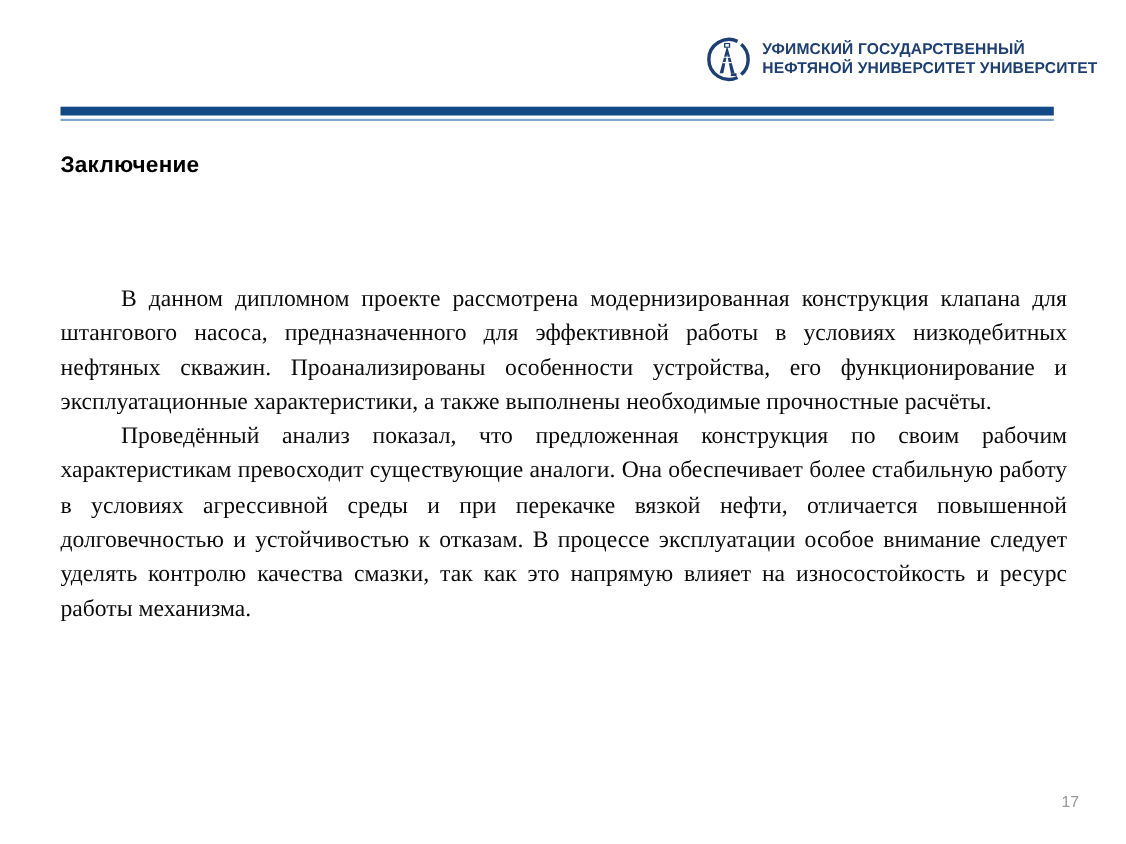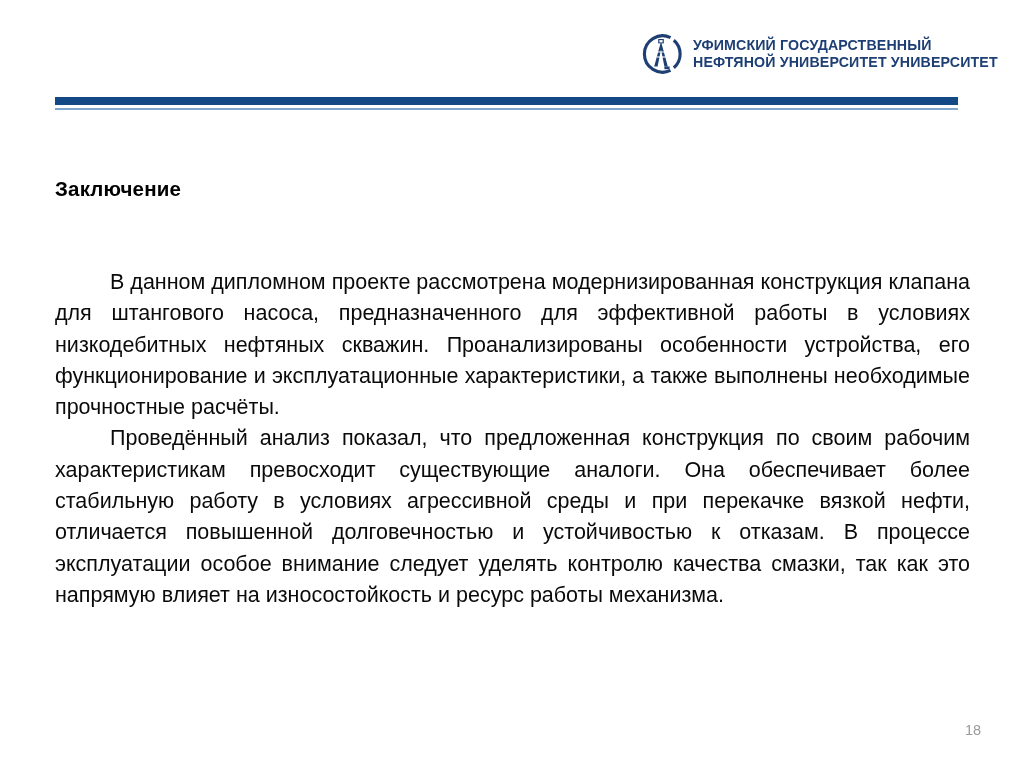--- a/index.html
+++ b/index.html
@@ -70,36 +70,34 @@
   .heading {
     position: absolute;
     left: 55px;
     top: 137px;
     font-family: "Liberation Sans", "DejaVu Sans", sans-serif;
     font-weight: bold;
     font-size: 20.5px;
     line-height: 26px;
     color: #000000;
     letter-spacing: 0.2px;
-    margin-top: 39px;
   }
 
   
   .body-text {
     position: absolute;
     left: 55px;
     top: 256px;
     width: 915px;
-    font-family: Liberation Sans, sans-serif;
+    font-family: Liberation Serif, serif;
     font-size: 21.5px;
     line-height: 31.3px;
     color: #0a0a0a;
     text-align: justify;
     text-justify: inter-word;
-    margin-top: 11px;
   }
   .body-text p {
     margin: 0;
     text-indent: 55px;
   }
 
   
   .page-number {
     position: absolute;
     left: 958px;
@@ -141,15 +139,15 @@
   <div class="rule-thick"></div>
   <div class="rule-thin"></div>
 
   <div class="heading">Заключение</div>
 
   <div class="body-text">
     <p>В данном дипломном проекте рассмотрена модернизированная конструкция клапана для штангового насоса, предназначенного для эффективной работы в условиях низкодебитных нефтяных скважин. Проанализированы особенности устройства, его функционирование и эксплуатационные характеристики, а также выполнены необходимые прочностные расчёты.</p>
     <p>Проведённый анализ показал, что предложенная конструкция по своим рабочим характеристикам превосходит существующие аналоги. Она обеспечивает более стабильную работу в условиях агрессивной среды и при перекачке вязкой нефти, отличается повышенной долговечностью и устойчивостью к отказам. В процессе эксплуатации особое внимание следует уделять контролю качества смазки, так как это напрямую влияет на износостойкость и ресурс работы механизма.</p>
   </div>
 
-  <div class="page-number">18</div>
+  <div class="page-number">17</div>
 
 </div>
 
 </body></html>

